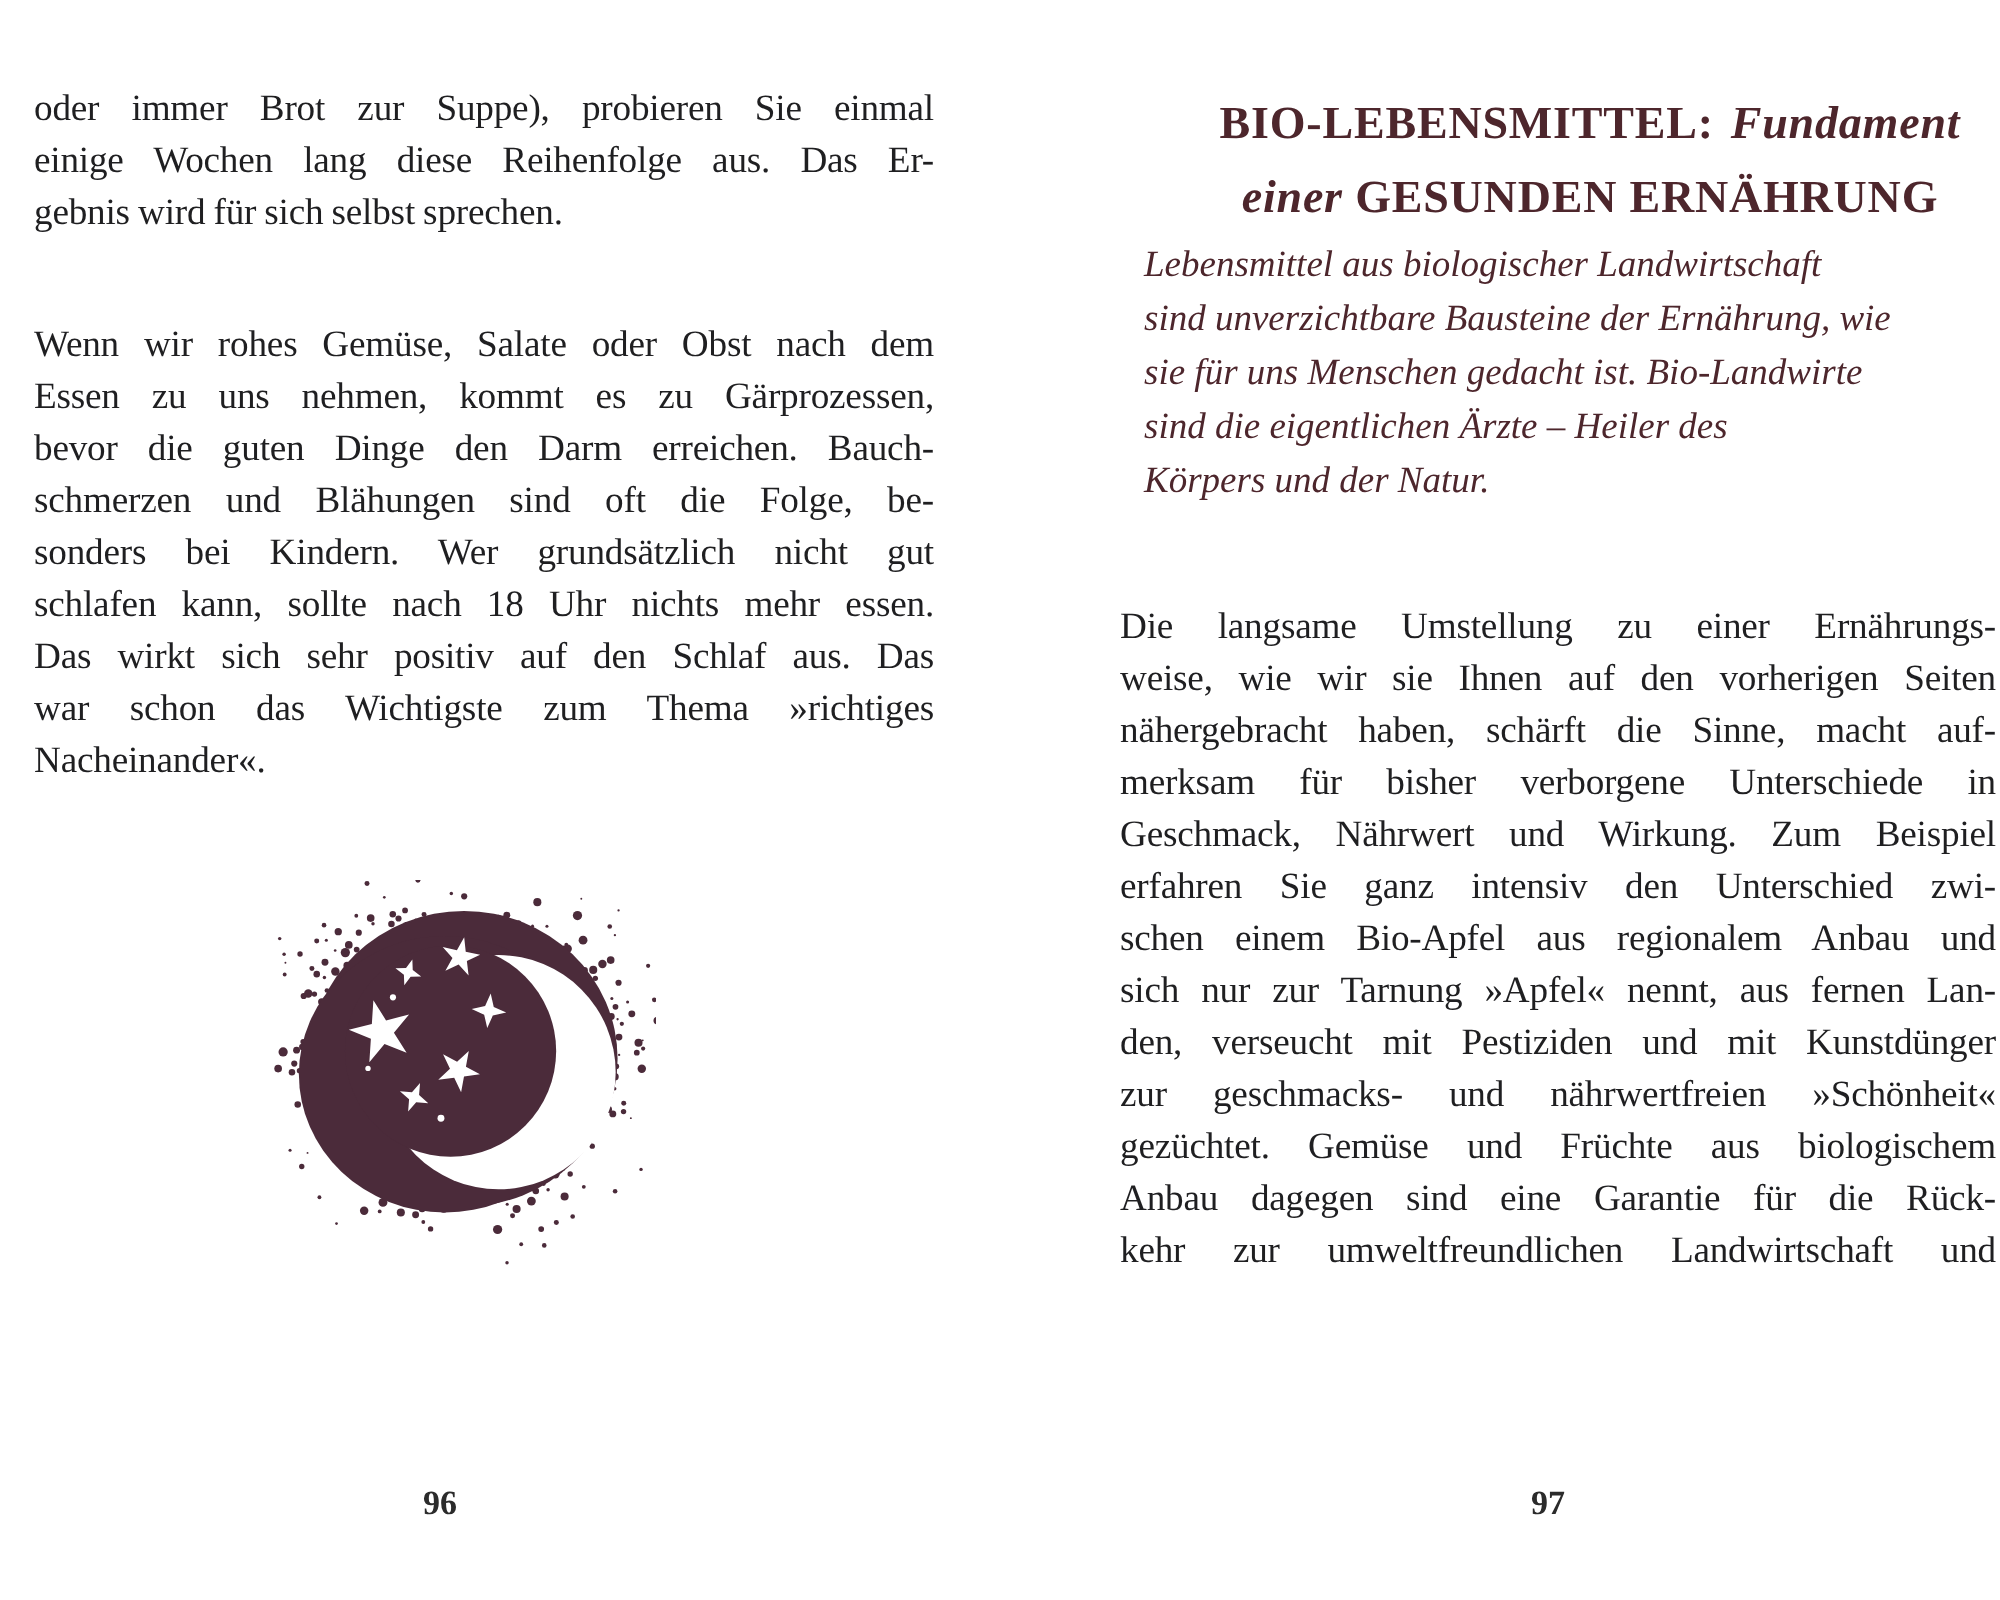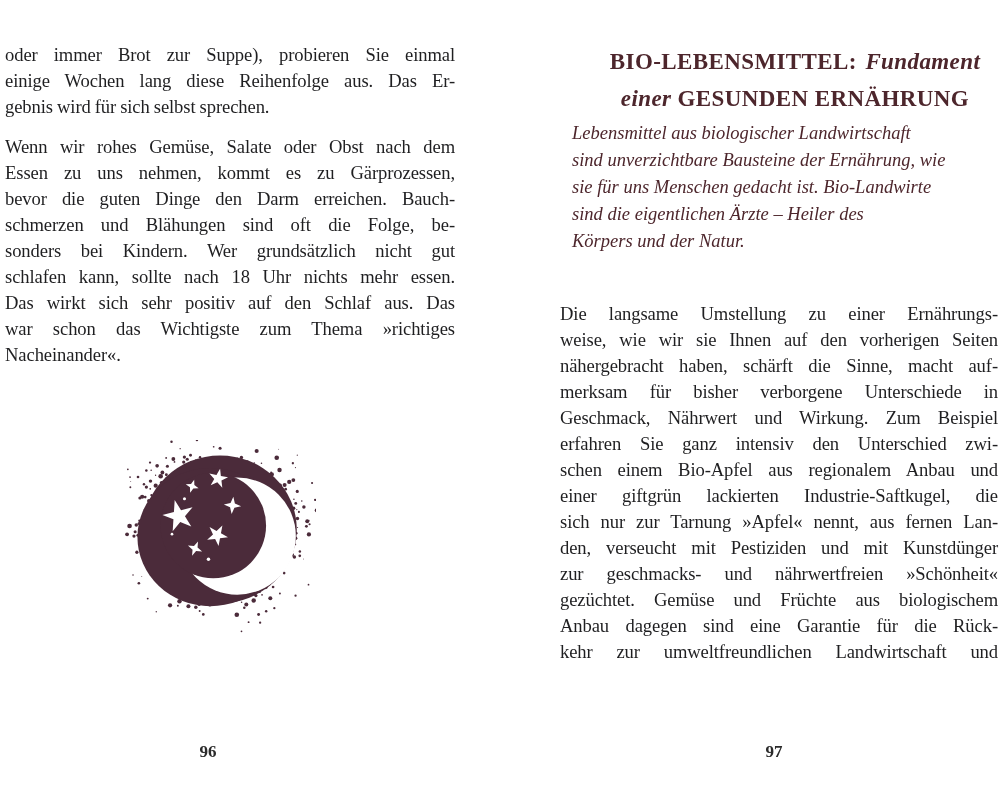--- a/index.html
+++ b/index.html
@@ -5,41 +5,41 @@
   html,body{margin:0;padding:0;background:#ffffff;}
   .spread{
     position:relative;width:1000px;height:800px;background:#ffffff;overflow:hidden;
     font-family:"Liberation Serif","DejaVu Serif",serif;color:#1f1f21;
   }
   .abs{position:absolute;}
   
   .bodycol{font-size:18.6px;line-height:26px;word-spacing:-0.5px;letter-spacing:-0.1px;}
   .line{text-align:justify;text-align-last:justify;}
   .line.last{text-align-last:left;}
-  .para + .para{margin-top:14px;}
+  .para + .para{margin-top:40px;}
   
   .heading{
     text-align:center;font-weight:700;font-size:23px;line-height:37px;
     letter-spacing:0.4px;color:#4d262c;
   }
   .heading .hline{display:block;}
   .it{font-style:italic;}
   
   .subtitle{color:#4d262c;}
   .subline{text-align:left;font-style:italic;font-size:18.5px;line-height:27px;}
   
   .pagenum{font-size:17px;color:#2b2b2b;width:60px;text-align:center;font-weight:bold;}
   .illustration{width:192px;height:198px;}
 </style>
 </head>
 <body>
 
 <div class="spread">
 
-  <div class="abs" style="left:0;top:0;width:500px;height:800px;">
+  <div class="abs" style="left:12px;top:0;width:500px;height:800px;">
 
     <div class="abs bodycol" style="left:5px;top:42px;width:450px;">
       <div class="para">
           <div class="line">oder immer Brot zur Suppe), probieren Sie einmal</div>
           <div class="line">einige Wochen lang diese Reihenfolge aus. Das Er-</div>
           <div class="line last">gebnis wird für sich selbst sprechen.</div>
         </div>
       <div class="para">
           <div class="line">Wenn wir rohes Gemüse, Salate oder Obst nach dem</div>
           <div class="line">Essen zu uns nehmen, kommt es zu Gärprozessen,</div>
@@ -293,21 +293,20 @@
       </div>
 
     <div class="abs bodycol" style="left:60px;top:301px;width:438px;">
         <div class="line">Die langsame Umstellung zu einer Ernährungs-</div>
         <div class="line">weise, wie wir sie Ihnen auf den vorherigen Seiten</div>
         <div class="line">nähergebracht haben, schärft die Sinne, macht auf-</div>
         <div class="line">merksam für bisher verborgene Unterschiede in</div>
         <div class="line">Geschmack, Nährwert und Wirkung. Zum Beispiel</div>
         <div class="line">erfahren Sie ganz intensiv den Unterschied zwi-</div>
         <div class="line">schen einem Bio-Apfel aus regionalem Anbau und</div>
-        <div class="line">einer giftgrün lackierten Industrie-Saftkugel, die</div>
         <div class="line">sich nur zur Tarnung »Apfel« nennt, aus fernen Lan-</div>
         <div class="line">den, verseucht mit Pestiziden und mit Kunstdünger</div>
         <div class="line">zur geschmacks- und nährwertfreien »Schönheit«</div>
         <div class="line">gezüchtet. Gemüse und Früchte aus biologischem</div>
         <div class="line">Anbau dagegen sind eine Garantie für die Rück-</div>
         <div class="line">kehr zur umweltfreundlichen Landwirtschaft und</div>
       </div>
 
     <div class="abs pagenum" style="left:744px;top:742px;left:244px;">97</div>
   </div>

